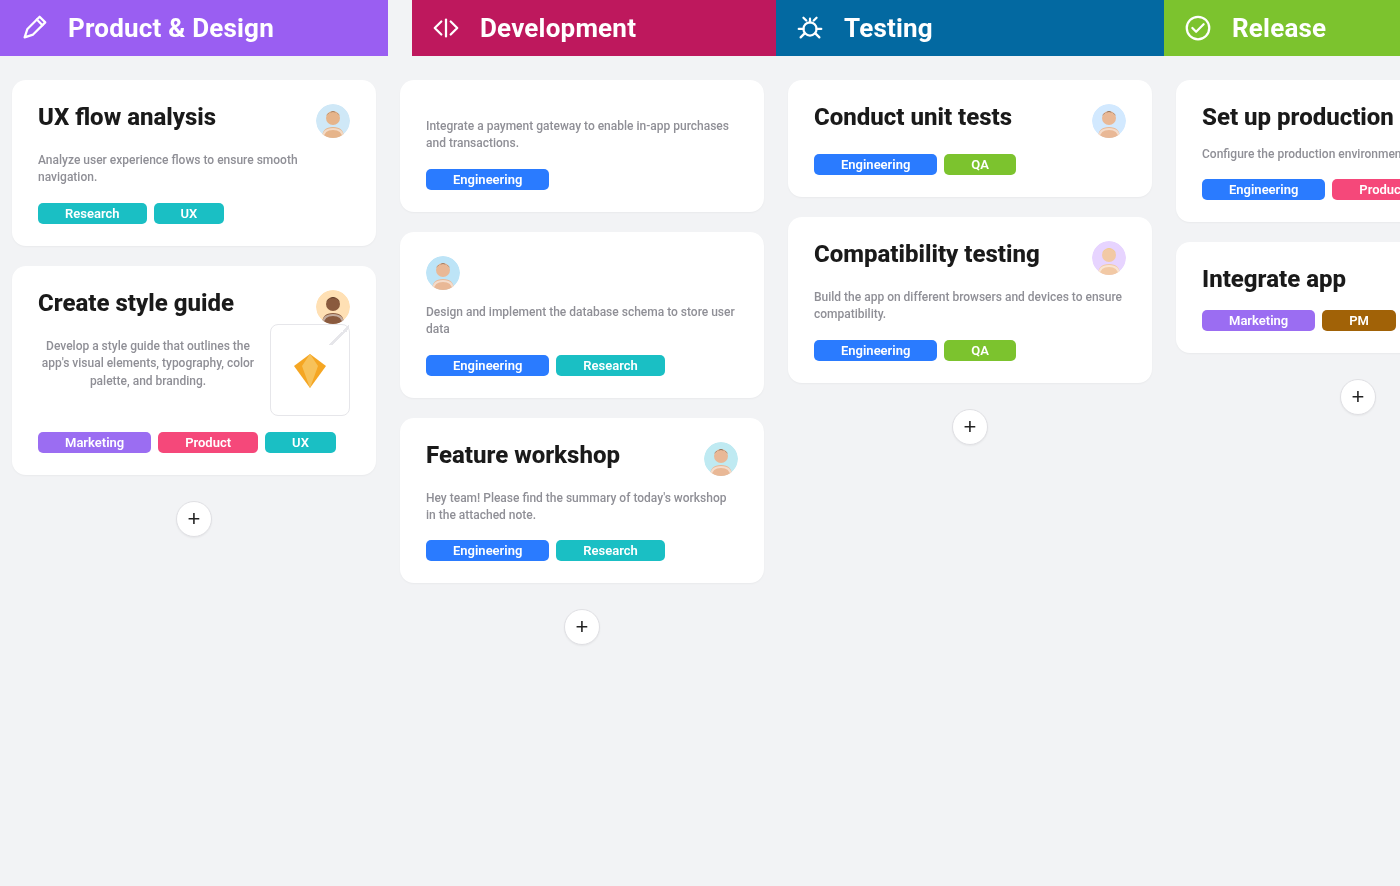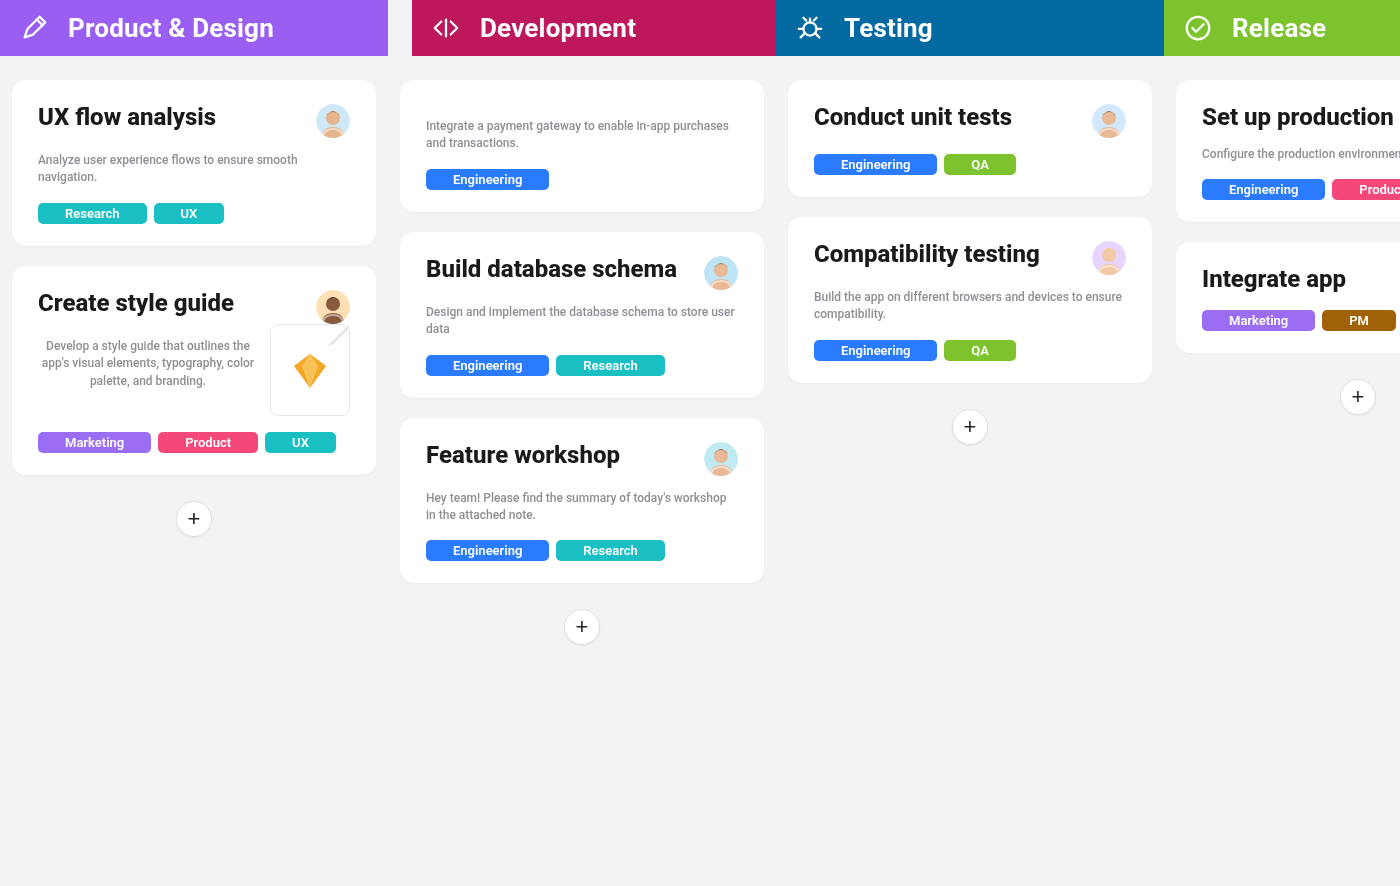--- a/index.html
+++ b/index.html
@@ -222,21 +222,20 @@
       </div>
       <div class="cards">
         <div class="card">
           <div class="card-desc">Integrate a payment gateway to enable in-app purchases and transactions.</div>
           <div class="tags">
             <span class="tag" style="background: rgb(42, 123, 255);">Engineering</span>
           </div>
         </div>
         <div class="card">
           <div class="card-head">
-            <div class="card-title">Build database schema</div>
             <div class="avatar">
               <svg viewBox="0 0 34 34">
                 <circle cx="17" cy="17" r="17" fill="#bde4f7"></circle>
                 <circle cx="17" cy="14" r="7" fill="#e9b896"></circle>
                 <path d="M10 12 Q17 3 24 12 Q22 8 17 8 Q12 8 10 12 Z" fill="#5a3b22"></path>
                 <path d="M6 34 Q6 23 17 23 Q28 23 28 34 Z" fill="#e9b896"></path>
                 <path d="M6 34 Q6 24 17 24 Q28 24 28 34 L26 34 Q26 26 17 26 Q8 26 8 34 Z" fill="#ffffff" opacity="0.5"></path>
               </svg>
             </div>
           </div>

